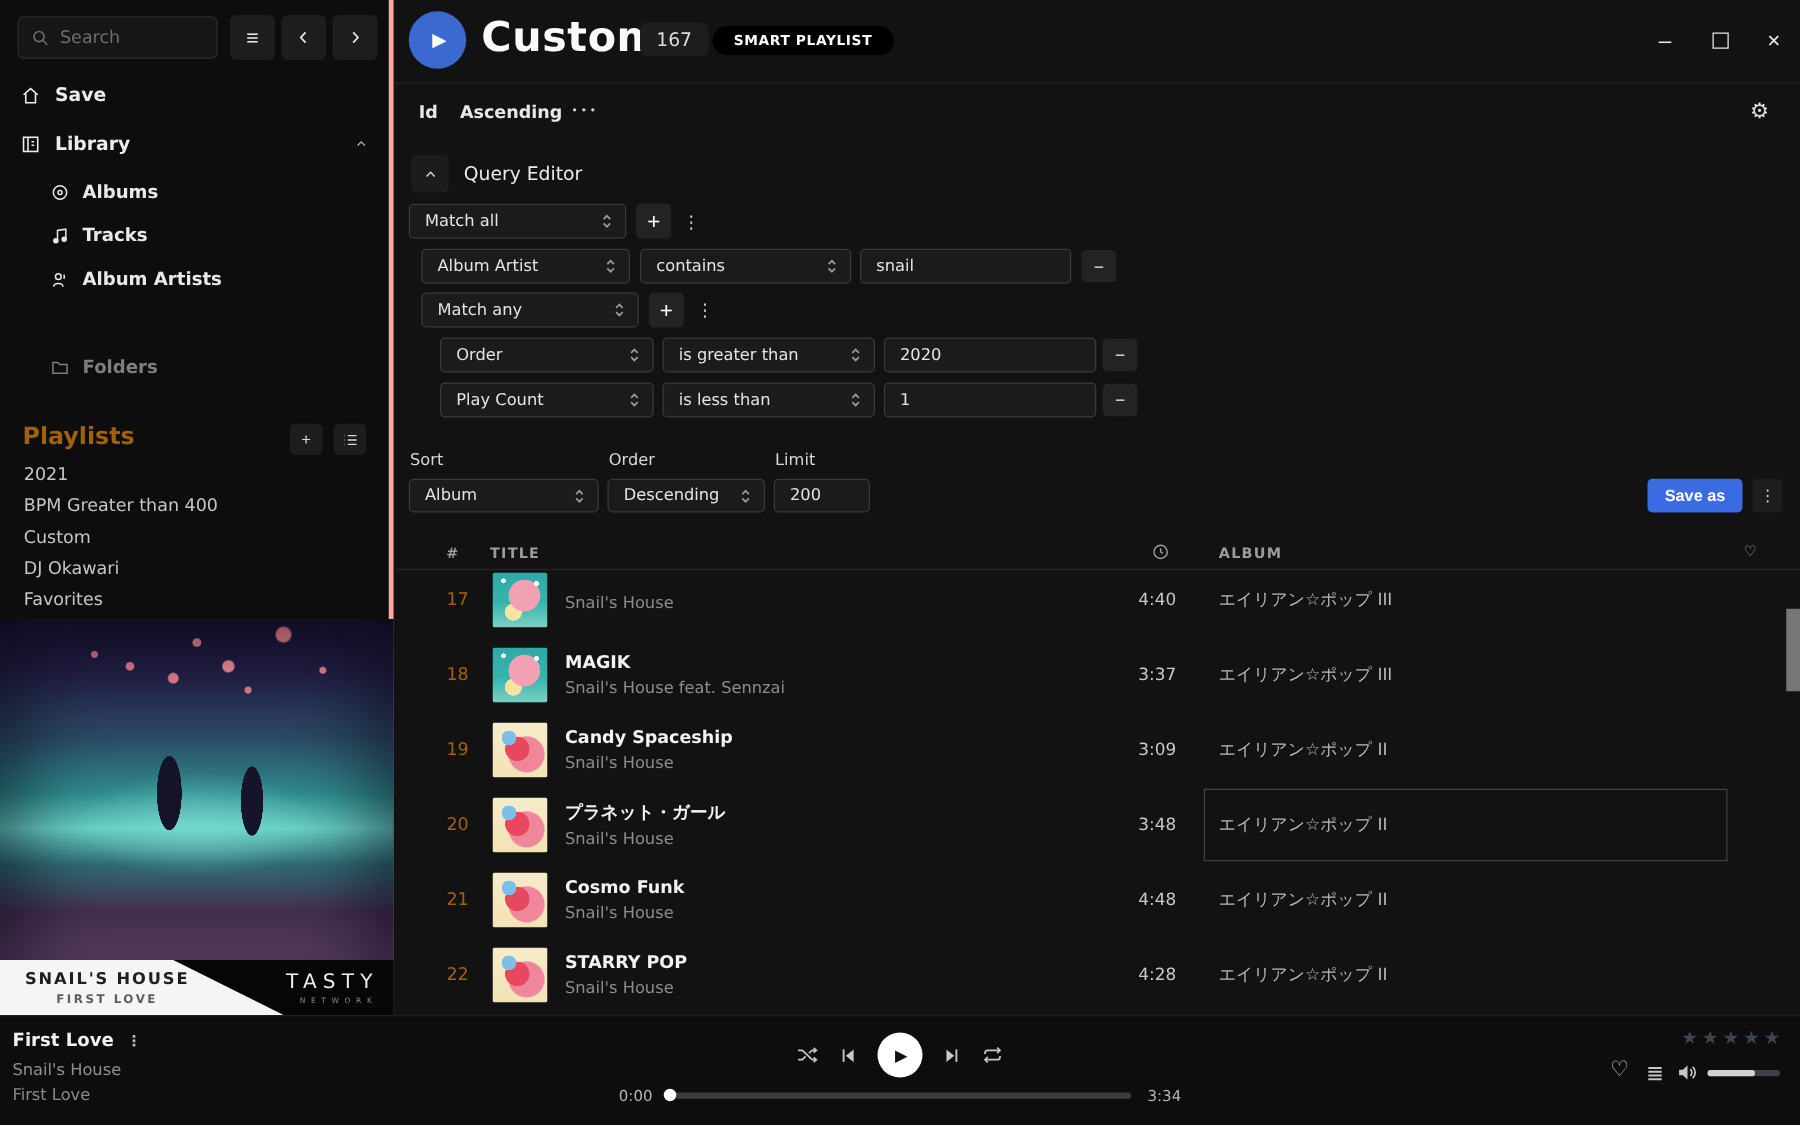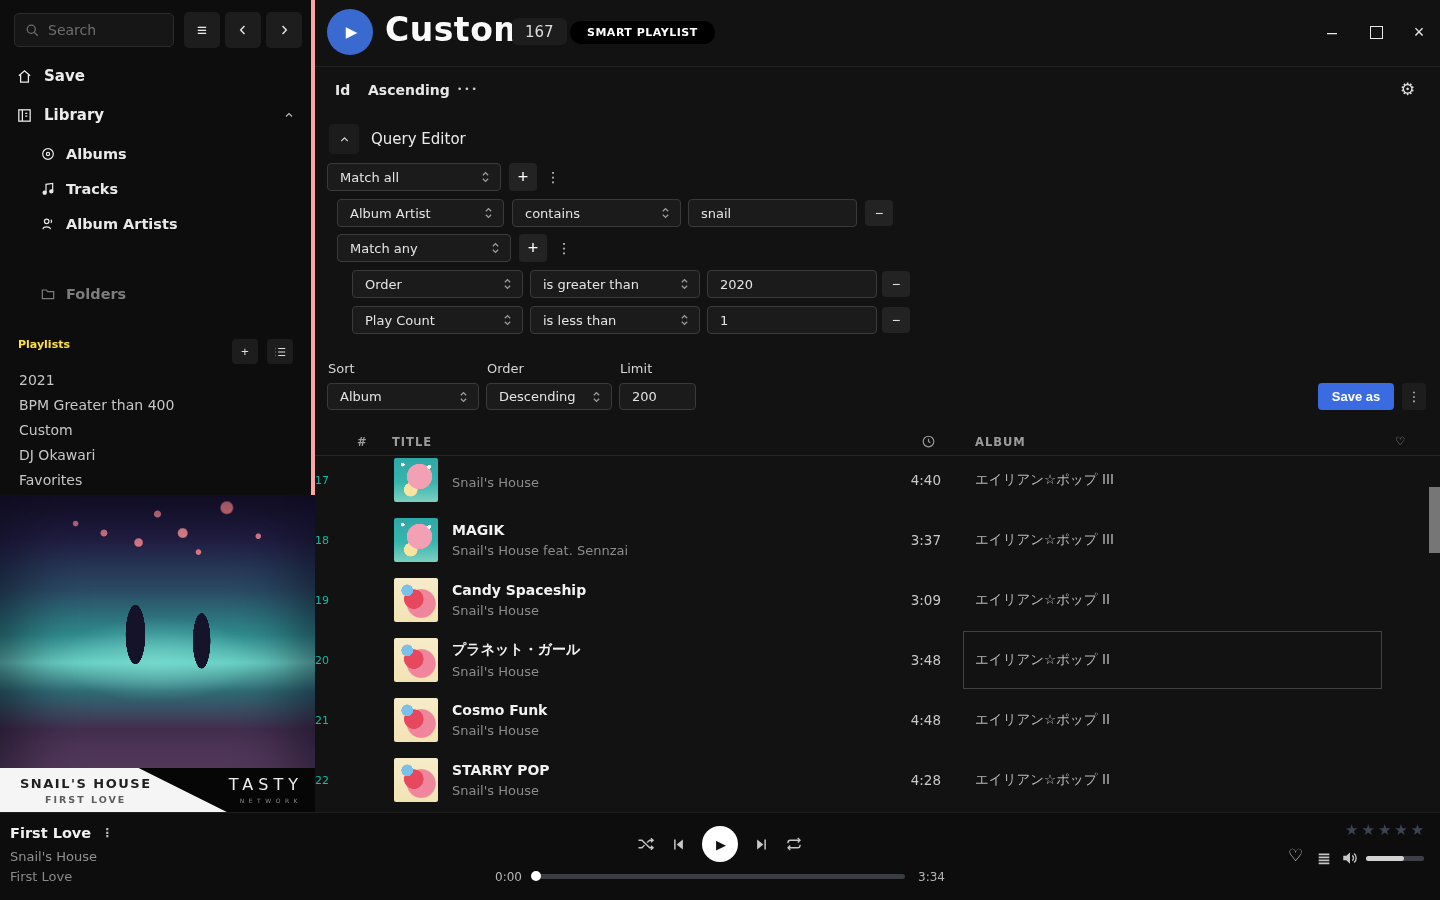--- a/index.html
+++ b/index.html
@@ -9,21 +9,21 @@
   
   .sidebar{position:absolute;left:0;top:0;width:315px;height:812px;background:#0d0d0d;border-right:4px solid #fca5a5;box-sizing:border-box;}
   .search-box{position:absolute;left:14px;top:13px;width:160px;height:34px;background:#161616;border:1px solid #2c2c2c;border-radius:5px;display:flex;align-items:center;gap:8px;padding:0 10px;box-sizing:border-box;color:#6e6e6e;}
   .search-box .ph{font-size:14px;color:#6e6e6e;}
   .sq-btn{position:absolute;top:12px;width:36px;height:36px;background:#1d1d1d;border:none;border-radius:5px;color:#e9e9e9;display:flex;align-items:center;justify-content:center;cursor:pointer;padding:0;}
   .sq-btn .glyph{font-size:17px;line-height:1;}
   .nav-item{position:absolute;left:0;width:315px;height:26px;display:flex;align-items:center;gap:11px;padding-left:16px;box-sizing:border-box;font-size:15px;font-weight:700;color:#ececec;cursor:pointer;}
   .nav-item .chev{position:absolute;right:20px;color:#bdbdbd;}
   .sub-item{position:absolute;left:0;width:315px;height:26px;display:flex;align-items:center;gap:10px;padding-left:40px;box-sizing:border-box;font-size:14.5px;font-weight:700;color:#e9e9e9;cursor:pointer;}
   .sub-item.dim{color:#7d7d7d;}
-  .pl-title{position:absolute;left:18px;top:338px;font-size:11px;font-weight:700;color:#fde047;}
+  .pl-title{position:absolute;left:18px;top:338px;font-size:19px;font-weight:700;color:#a16207;}
   .pl-btn{position:absolute;top:339px;width:26px;height:25px;background:#1d1d1d;border:none;border-radius:4px;color:#ddd;display:flex;align-items:center;justify-content:center;cursor:pointer;padding:0;}
   .pl-item{position:absolute;left:19px;width:280px;height:22px;font-size:14px;color:#c6c6c6;cursor:pointer;white-space:nowrap;}
   
   .cover{position:absolute;left:0;top:495px;width:315px;height:317px;overflow:hidden;}
   .cover-art{position:absolute;inset:0;
     background:
       radial-gradient(circle 9px at 72% 4%, #f3848e 60%, rgba(243,132,142,.25) 75%, transparent 78%),
       radial-gradient(circle 7px at 58% 12%, #ef8d96 60%, rgba(239,141,150,.25) 75%, transparent 78%),
       radial-gradient(circle 6px at 44% 15%, #e87f90 60%, rgba(232,127,144,.2) 78%, transparent 80%),
       radial-gradient(circle 5px at 33% 12%, #df7b8e 60%, transparent 78%),
@@ -67,21 +67,21 @@
   .minus-btn{position:absolute;width:28px;height:26px;background:#232323;border:none;border-radius:4px;color:#e8e8e8;font-size:14px;display:flex;align-items:center;justify-content:center;cursor:pointer;padding:0;}
   .form-label{position:absolute;top:361px;font-size:13px;color:#d6d6d6;}
   .save-btn{position:absolute;left:1003px;top:383px;width:76px;height:27px;background:#3b6be0;border:none;border-radius:4px;color:#fff;font-size:13px;font-weight:700;cursor:pointer;}
   .kebab-btn{position:absolute;left:1087px;top:383px;width:24px;height:27px;background:#1d1d1d;border:none;border-radius:4px;color:#d8d8d8;font-size:13px;display:flex;align-items:center;justify-content:center;cursor:pointer;padding:0;}
   
   .thead{position:absolute;left:0;top:428px;width:1125px;height:27px;border-bottom:1px solid #262626;font-size:11.5px;font-weight:600;letter-spacing:1px;color:#9c9c9c;}
   .thead span{position:absolute;top:7px;}
   .tbody{position:absolute;left:0;top:456px;width:1125px;height:356px;overflow:hidden;}
   .trow{position:relative;display:flex;align-items:center;height:60px;cursor:pointer;}
   .trow:first-child{margin-top:-6px;}
-  .tnum{width:60px;text-align:left;font-size:11px;color:#14b8a6;flex:none;}
+  .tnum{width:60px;text-align:right;font-size:14px;color:#a16207;flex:none;}
   .thumb{width:44px;height:44px;border-radius:2px;margin-left:19px;flex:none;}
   .art-a{background:
     radial-gradient(circle 2px at 20% 15%, #fff 90%, transparent),
     radial-gradient(circle 2px at 80% 20%, #fff 90%, transparent),
     radial-gradient(circle 13px at 58% 42%, #f2a0b4 95%, transparent),
     radial-gradient(circle 7px at 38% 72%, #f8e3a0 95%, transparent),
     linear-gradient(180deg,#2fa8a8 0%,#35b5ae 55%,#7ed0c0 100%);}
   .art-b{background:
     radial-gradient(circle 6px at 30% 28%, #7ac0e8 95%, transparent),
     radial-gradient(circle 10px at 45% 48%, #e8485e 95%, transparent),

